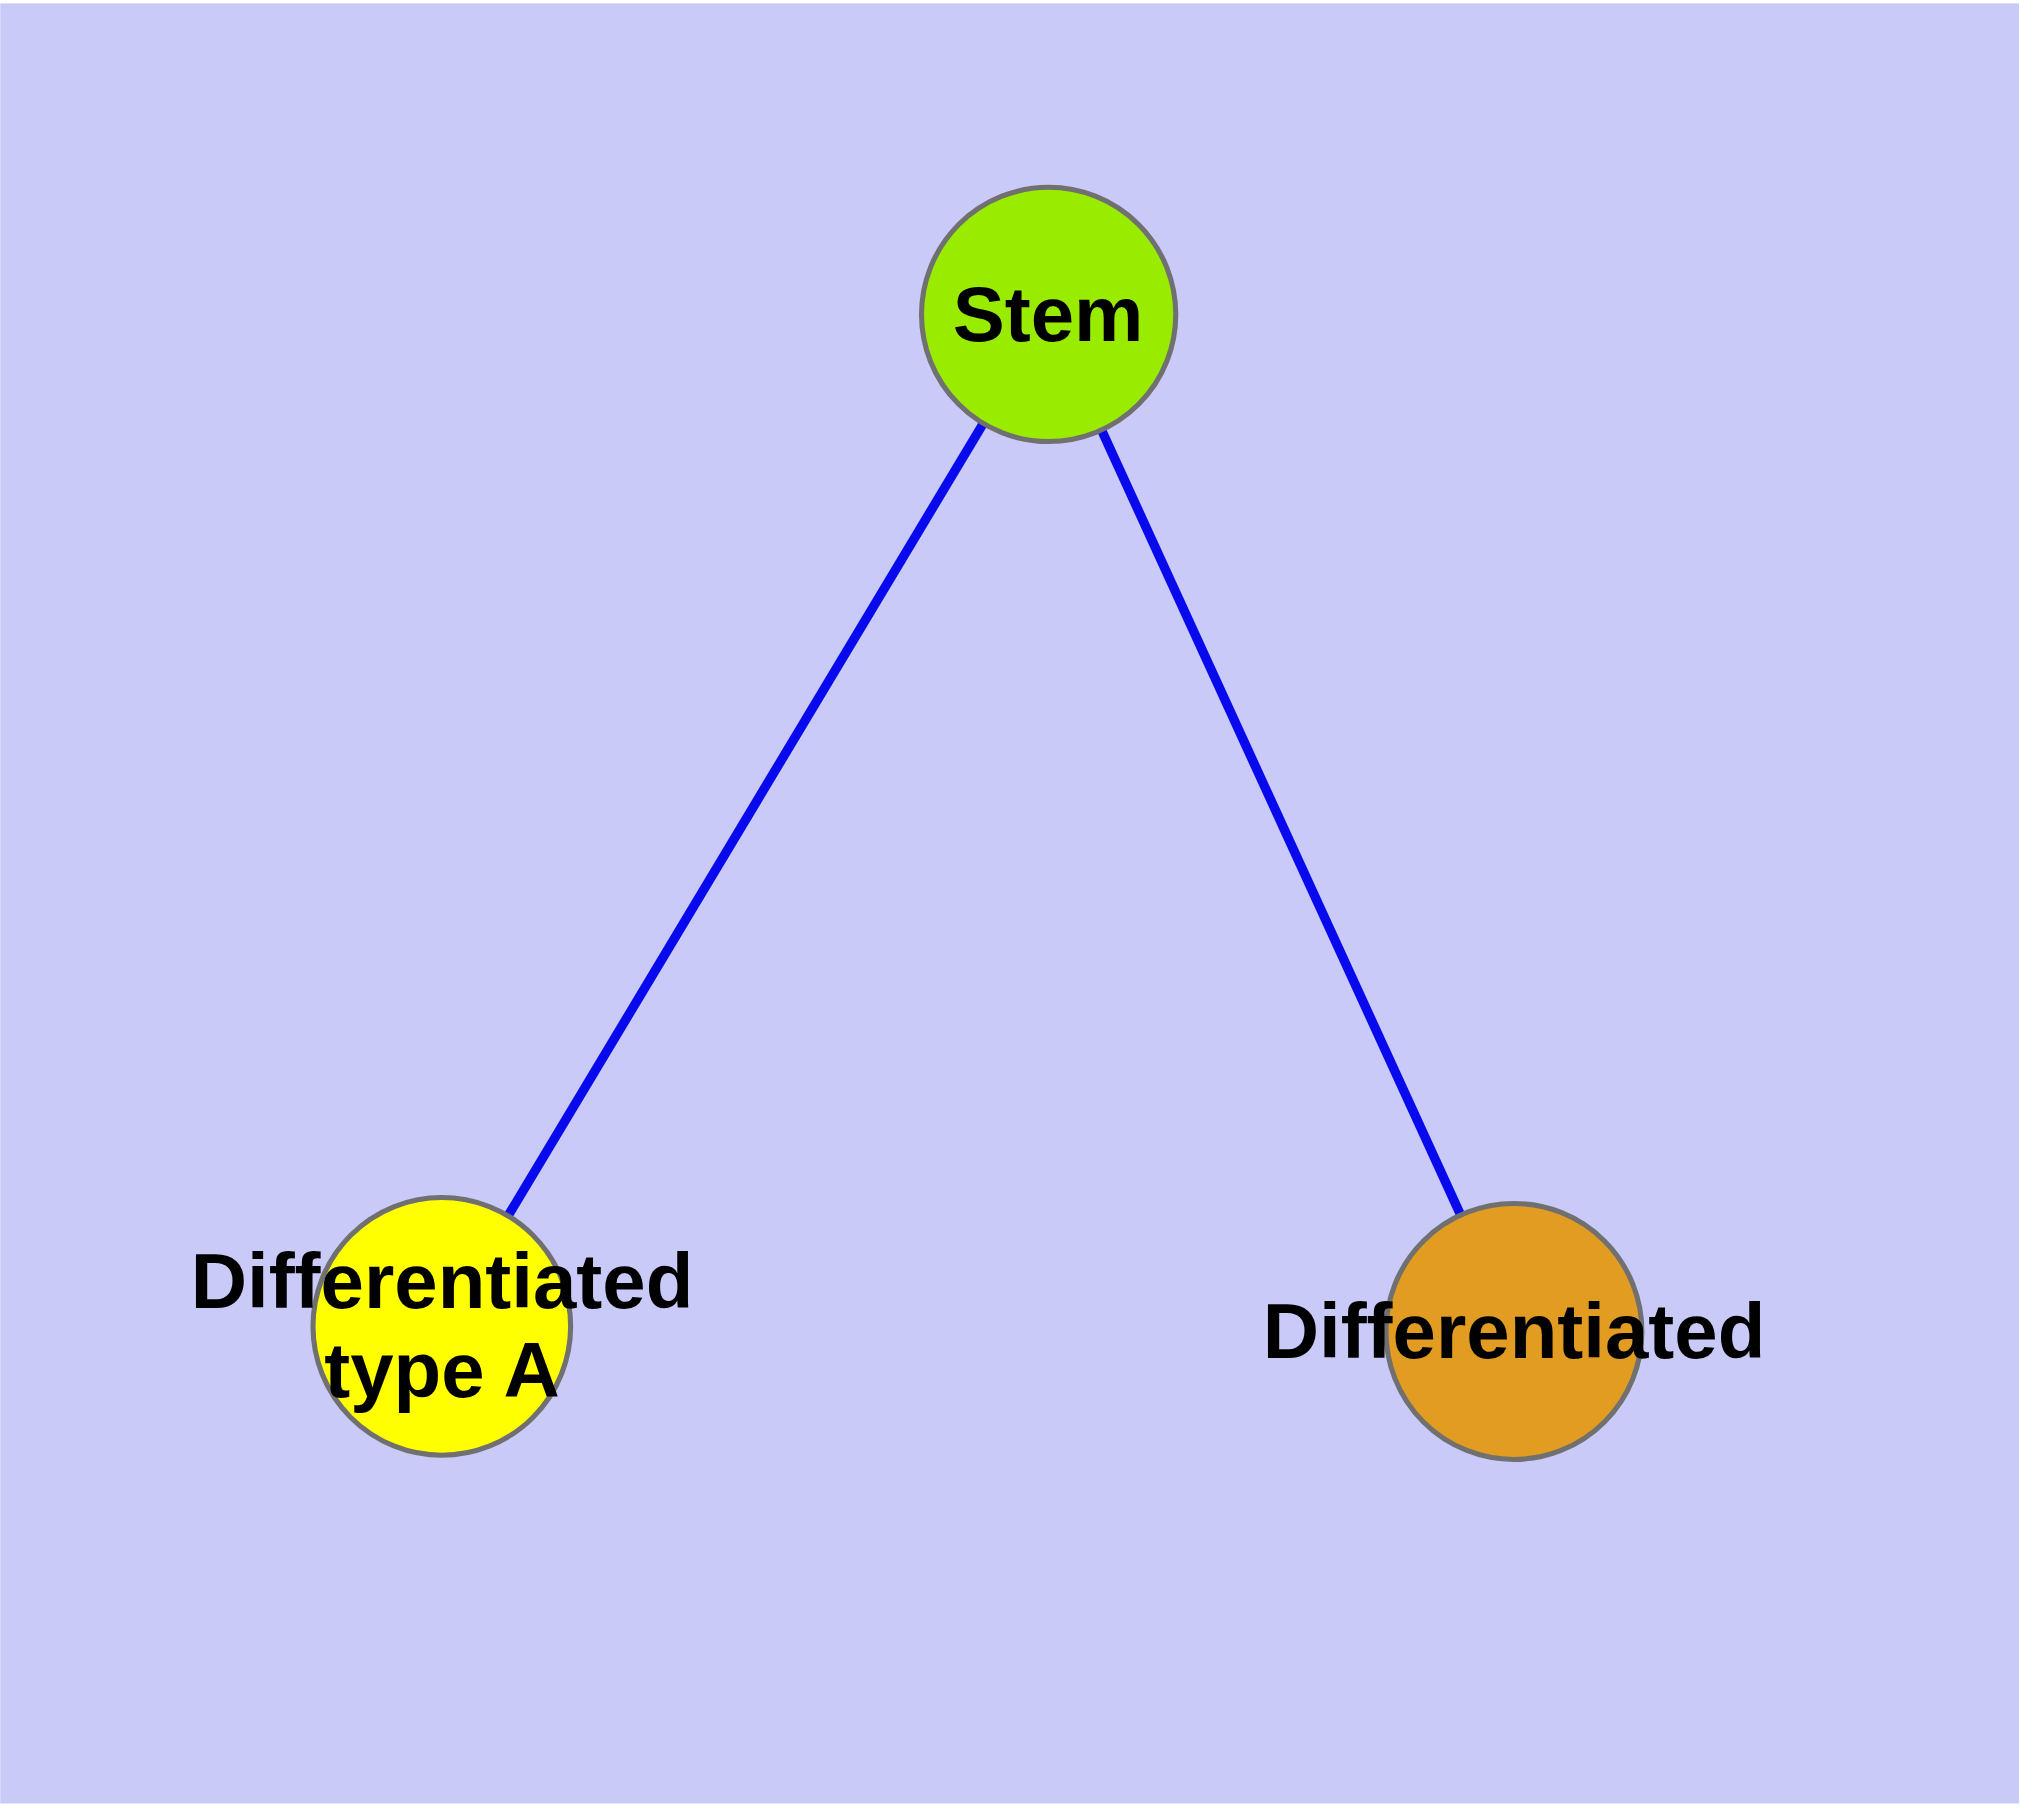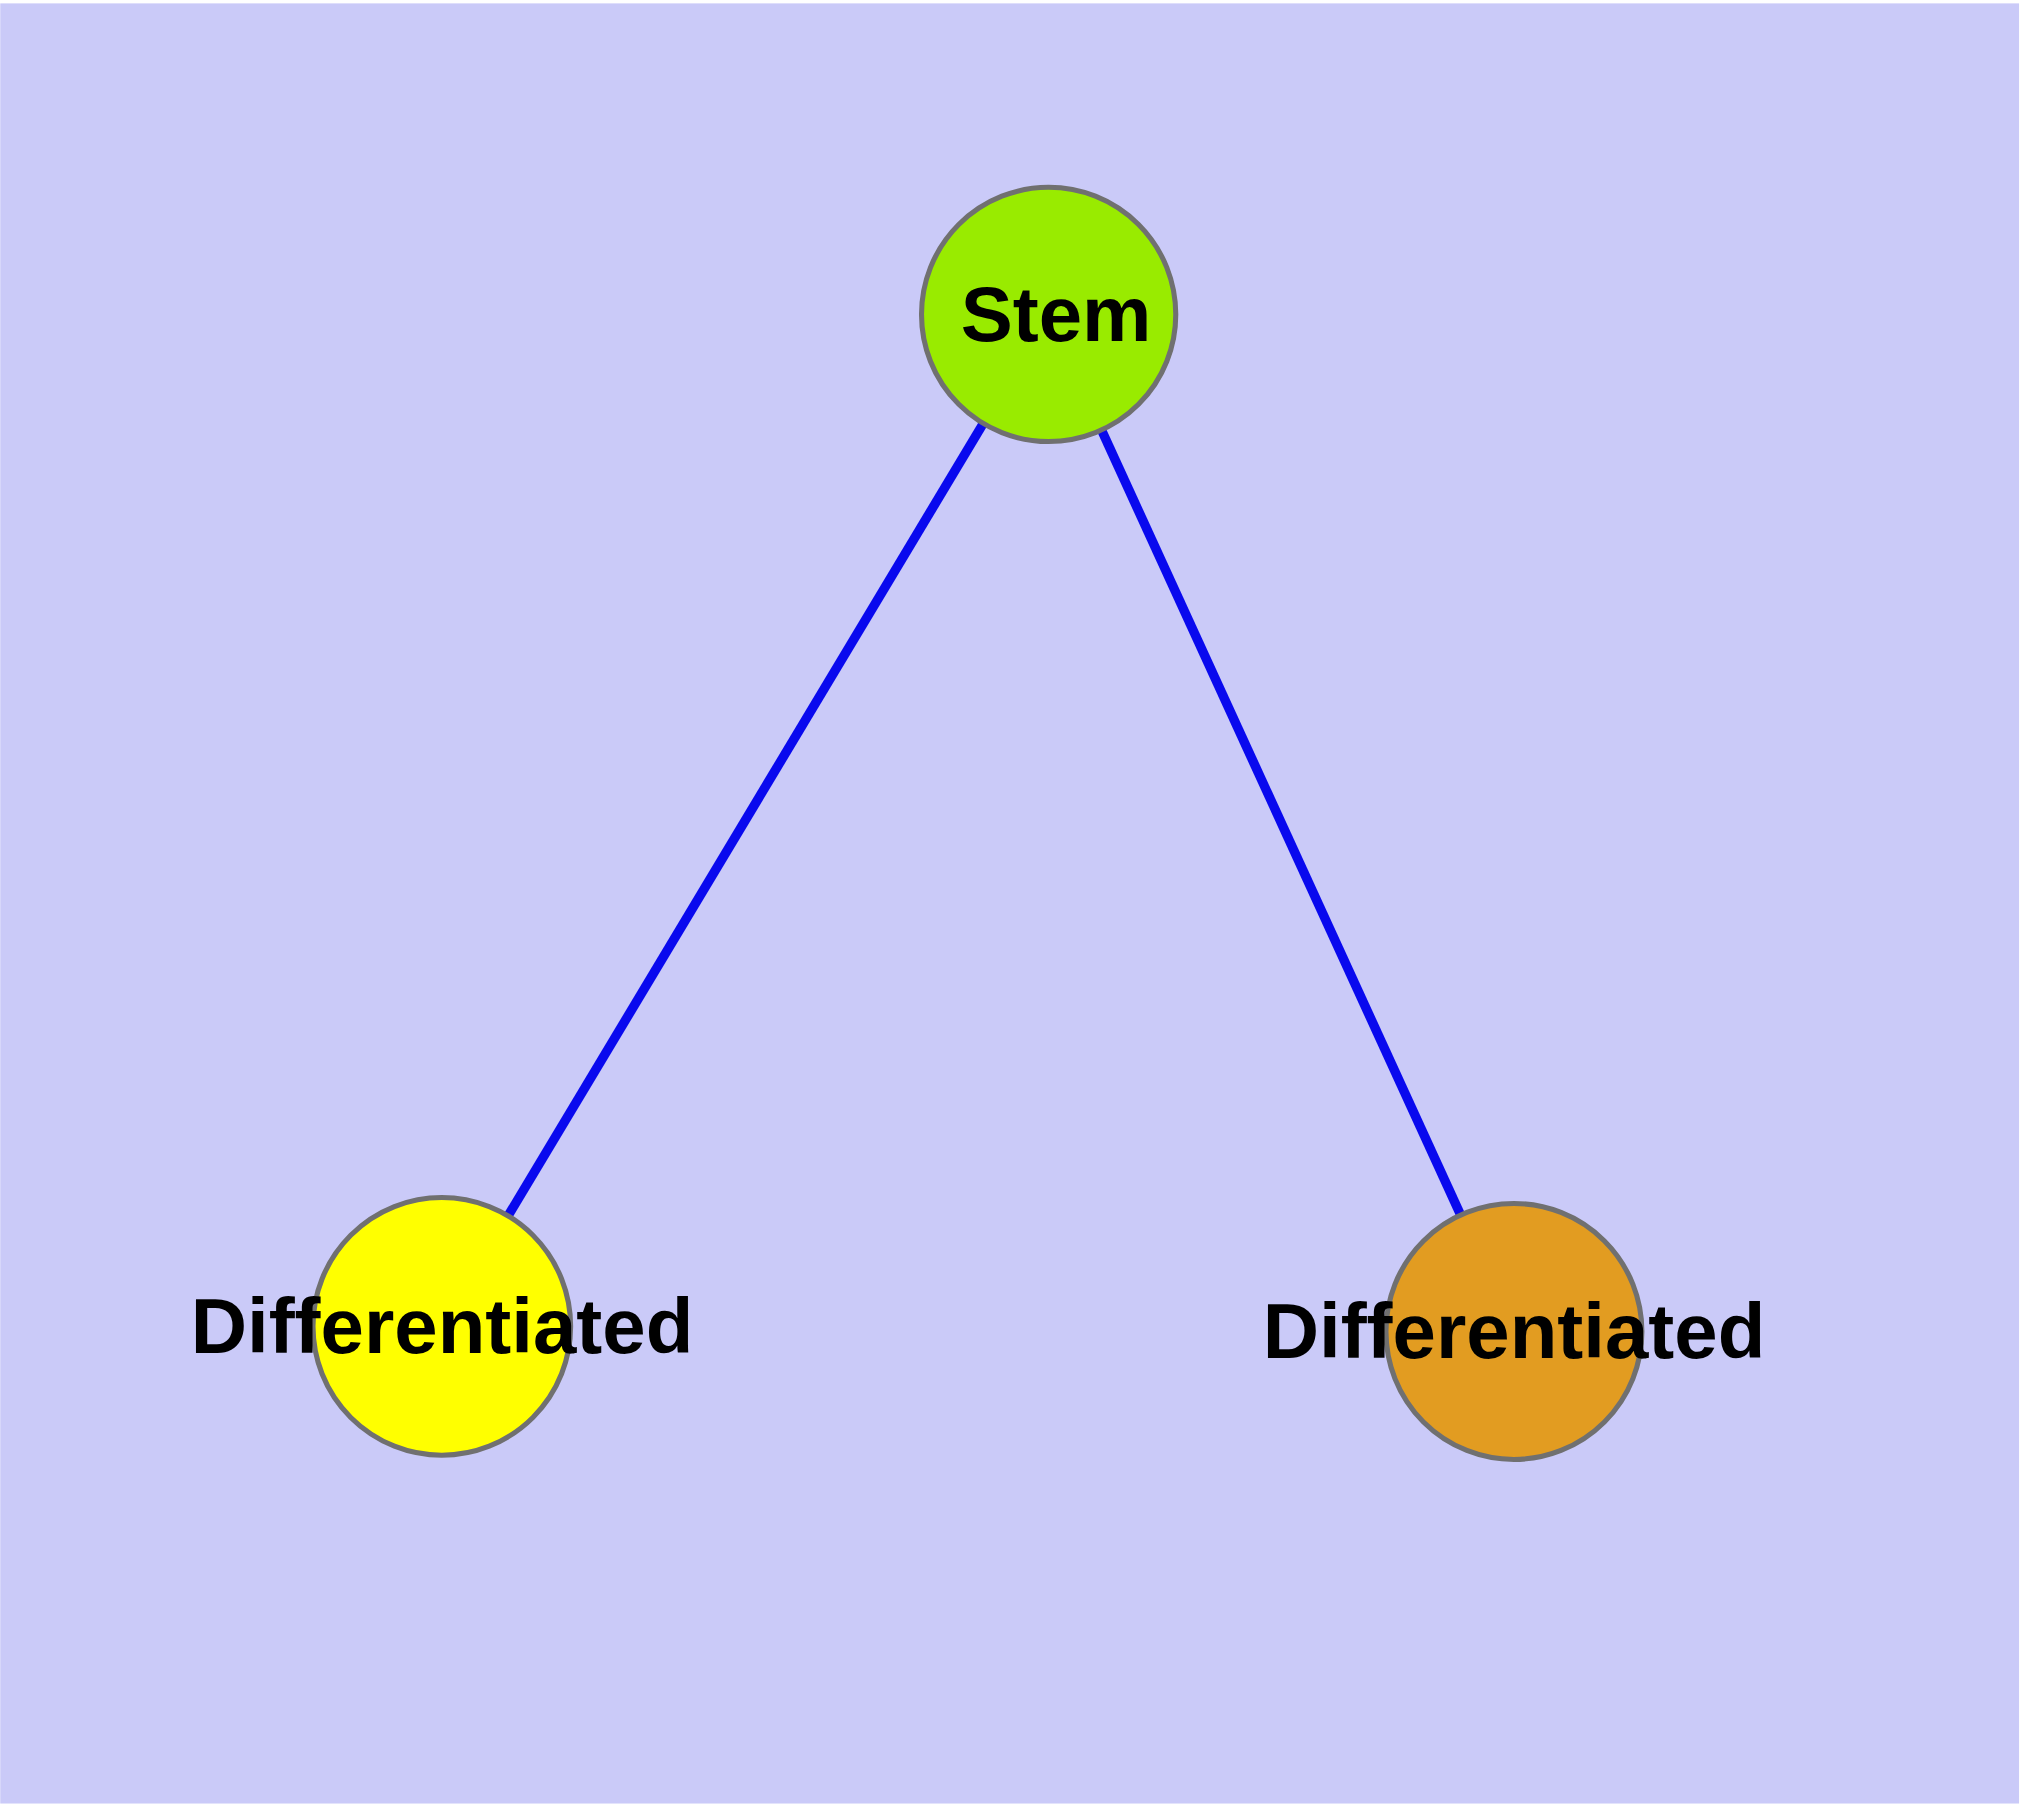--- a/index.html
+++ b/index.html
@@ -50,26 +50,27 @@
     <rect x="0" y="4" width="2382" height="2124" fill="#CACAF8"></rect>
 
     <line x1="1237" y1="371" x2="521" y2="1565" stroke="#0909EE" stroke-width="11"></line>
     <line x1="1237" y1="371" x2="1786" y2="1571" stroke="#0909EE" stroke-width="11"></line>
 
     <circle cx="1237" cy="371" r="150" fill="#99EB00" stroke="#707070" stroke-width="6"></circle>
     <circle cx="521" cy="1565" r="152" fill="#FFFF00" stroke="#707070" stroke-width="6"></circle>
     <circle cx="1786" cy="1571" r="151" fill="#E29C21" stroke="#707070" stroke-width="6"></circle>
   </svg>
 
-  <div class="node-label" style="left: 1048px; top: 314px; color: rgb(0, 0, 0); margin-left: 8px;">
+  <div class="node-label" style="left: 1048px; top: 314px; color: rgb(0, 0, 0);">
     <span>Stem</span>
   </div>
 
   <div class="node-label" style="left: 442px; top: 1326px; color: rgb(0, 0, 0);">
     <span>Differentiated</span>
+    <span>type A</span>
   </div>
 
   <div class="node-label" style="left: 1514px; top: 1331px; color: rgb(0, 0, 0);">
     <span>Differentiated</span>
   </div>
 
 </div>
 
 
 </body></html>

